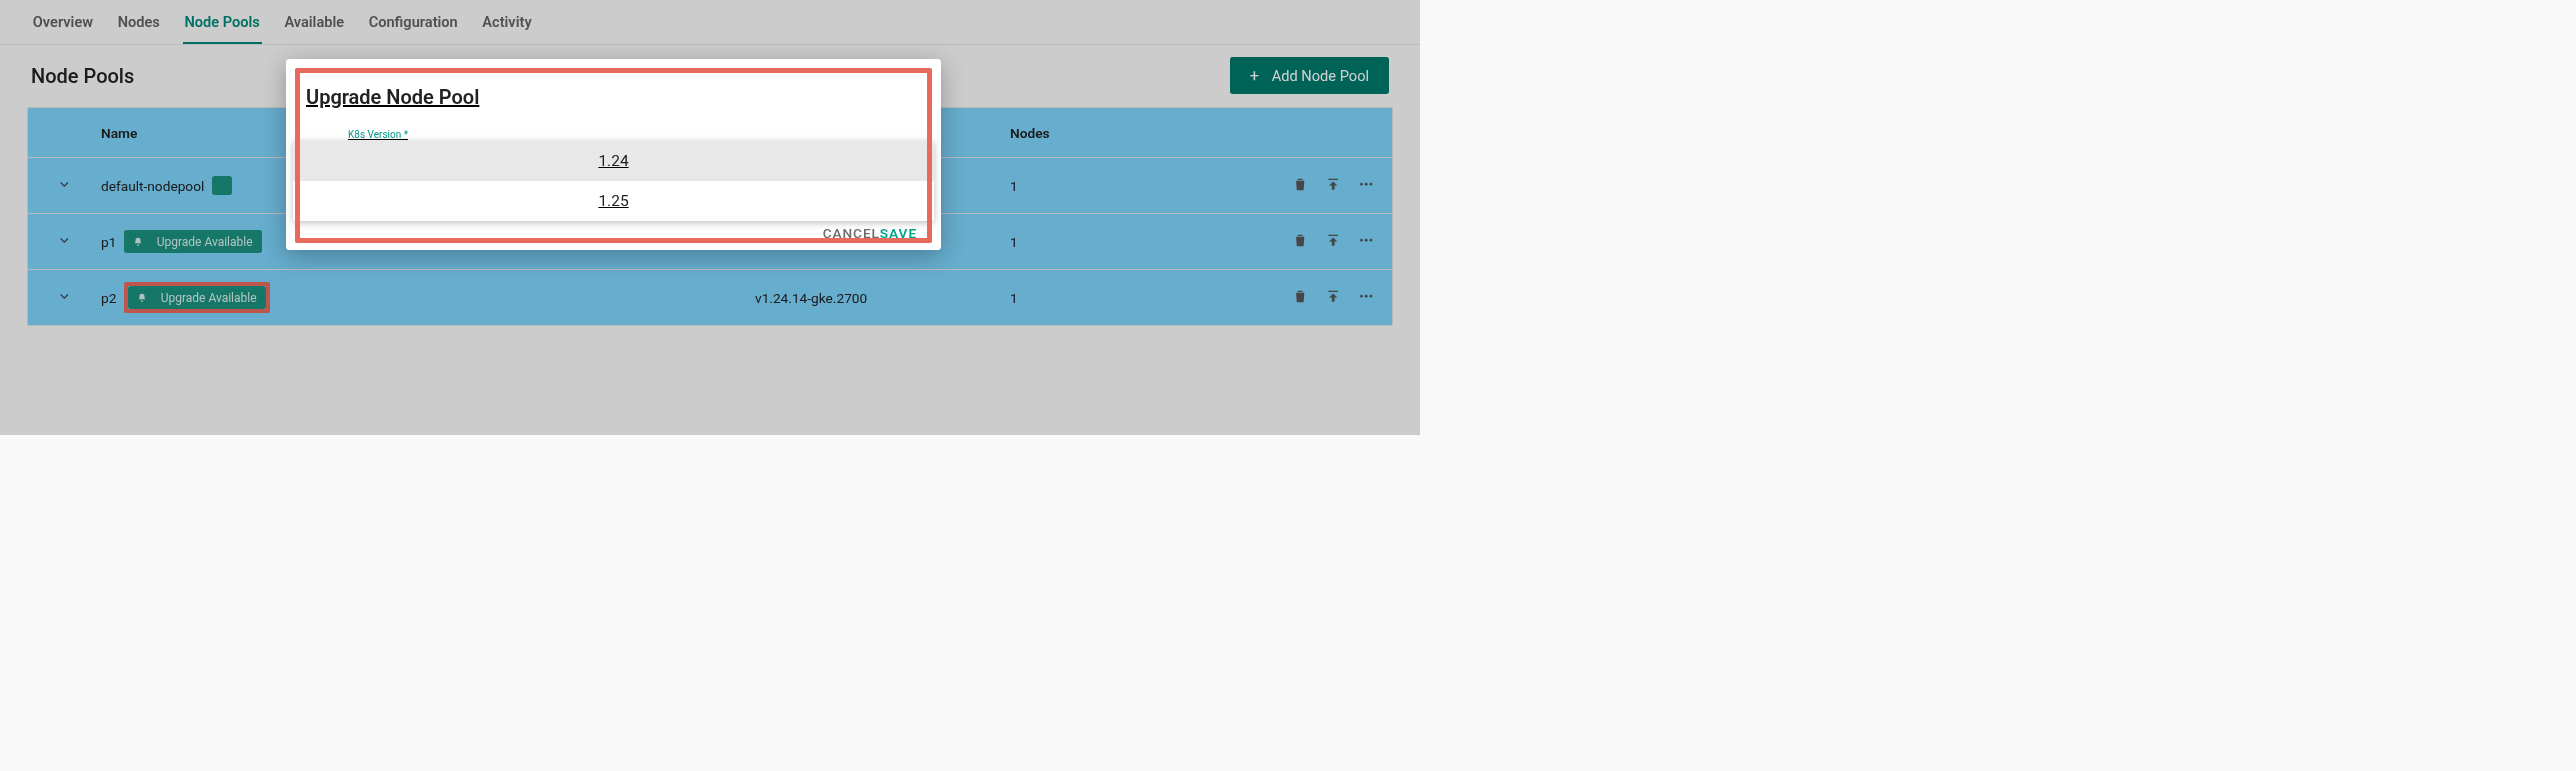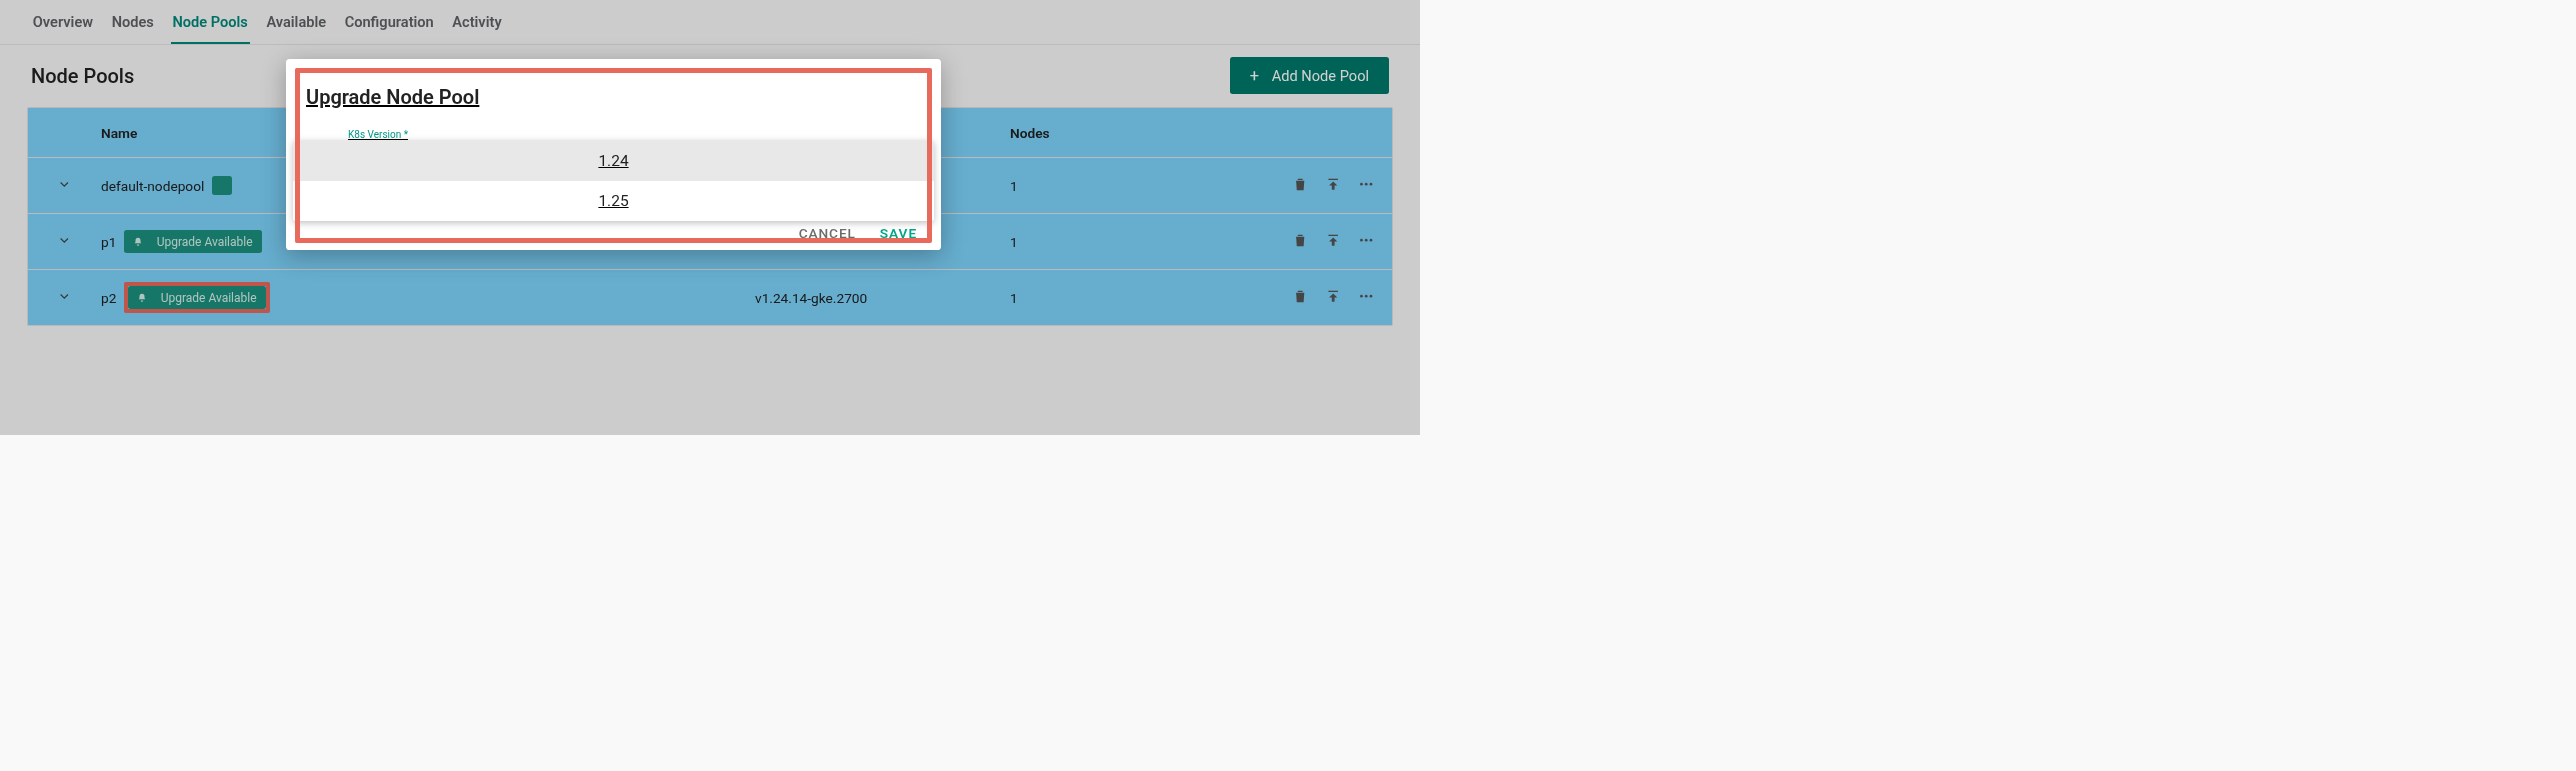--- a/index.html
+++ b/index.html
@@ -22,21 +22,21 @@
   position: absolute;
   inset: 0;
   background: rgba(0,0,0,0.18);
   z-index: 5;
   pointer-events: none;
 }
 
 
 .tabs {
   display: flex;
-  gap: 15px;
+  gap: 21px;
   padding: 12.7px 31px 0 31px;
   font-size: 14.6px;
   border-bottom: 0.9px solid #e5e5e5;
 }
 .tab {
   color: #606366;
   font-weight: 600;
   padding: 0 1.8px 11px 1.8px;
   cursor: pointer;
 }
@@ -198,21 +198,20 @@
   font-size: 15.5px;
   color: #222;
   cursor: pointer;
 }
 .dropdown-option.selected {
   background: #e8e8e8;
 }
 .modal-actions {
   display: flex;
   justify-content: flex-end;
-  gap: 24px;
   padding: 3.6px 24px 0 0;
   font-size: 13.7px;
   letter-spacing: 0.9px;
 }
 .modal-cancel { color: #6b6b6b; font-weight: 500; }
 .modal-save { color: #00a58a; font-weight: 600; }
 </style>
 </head>
 <body>
 

